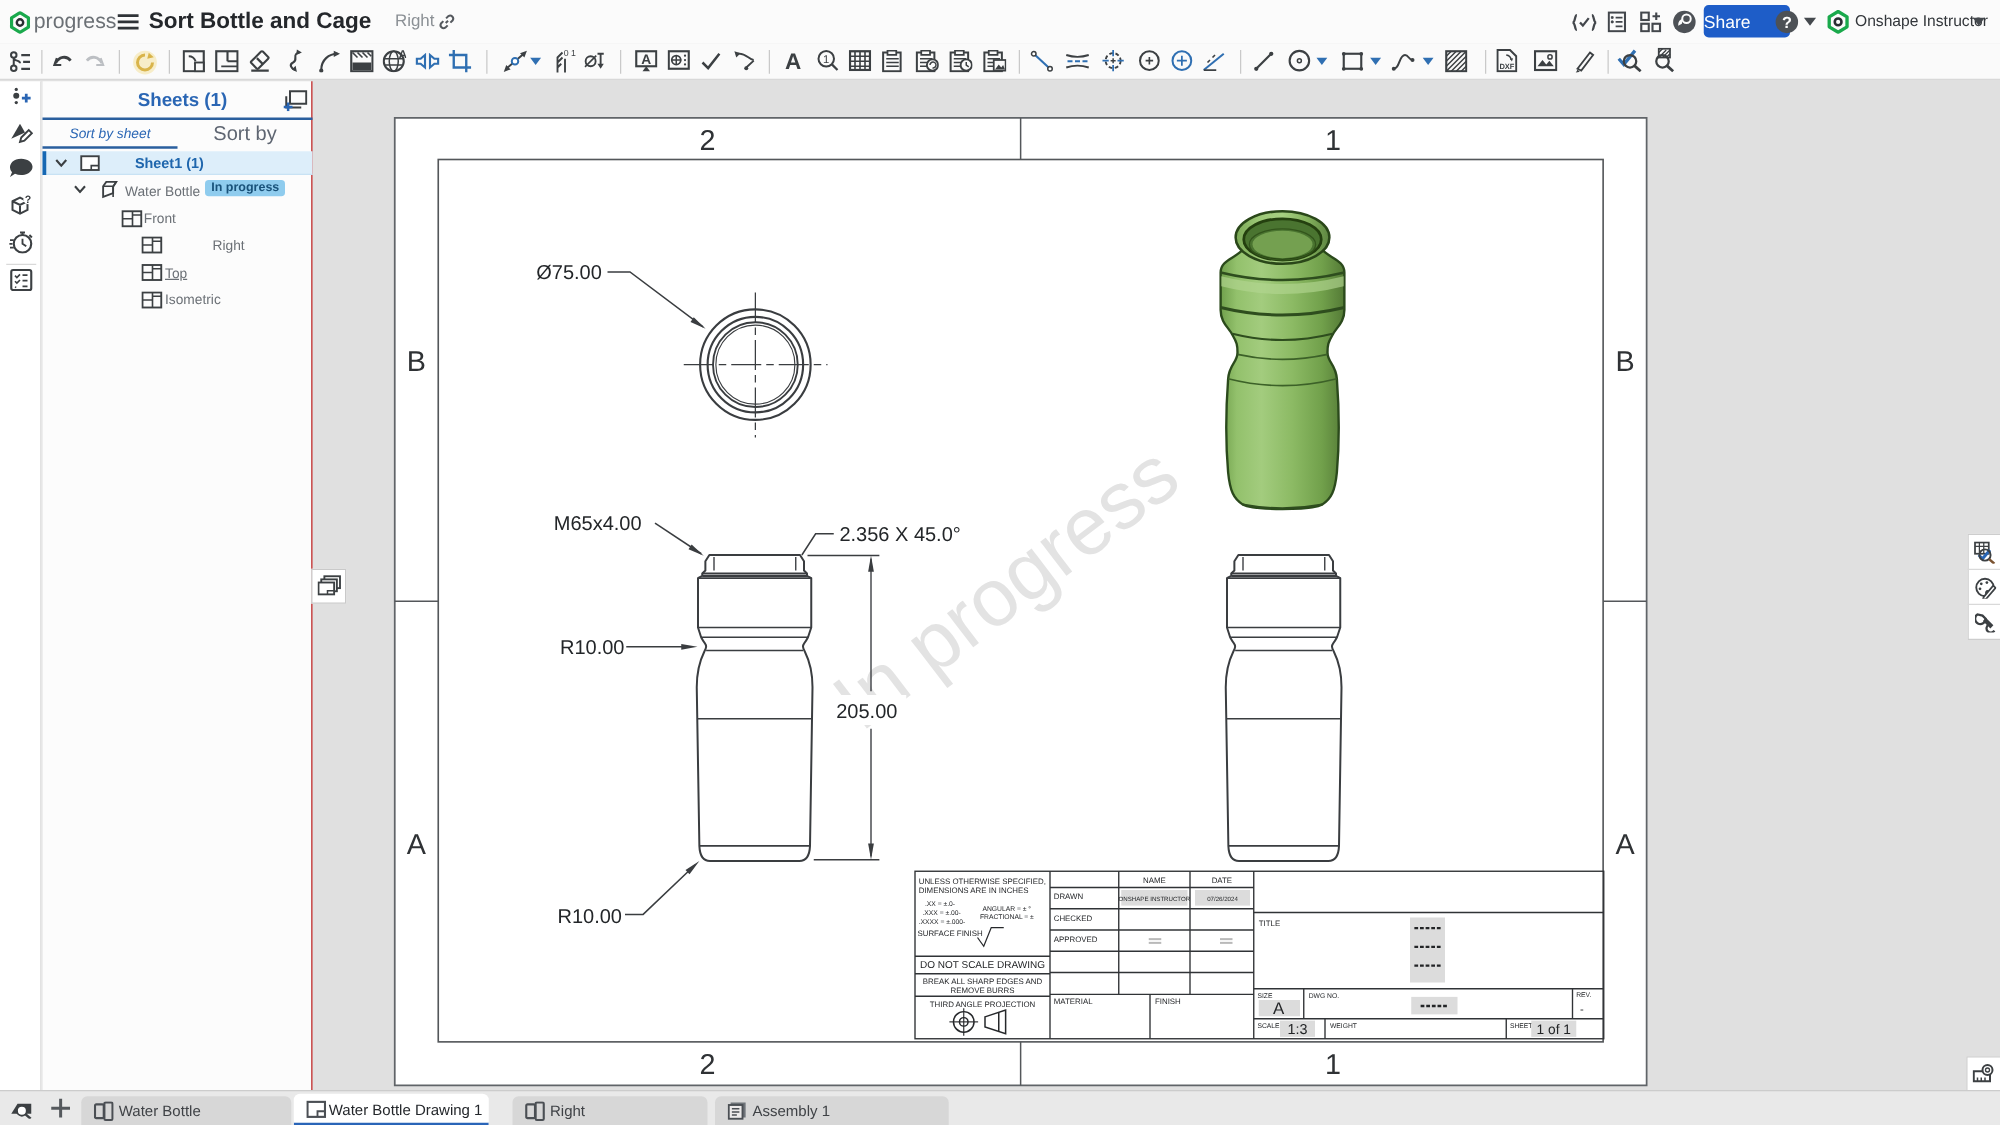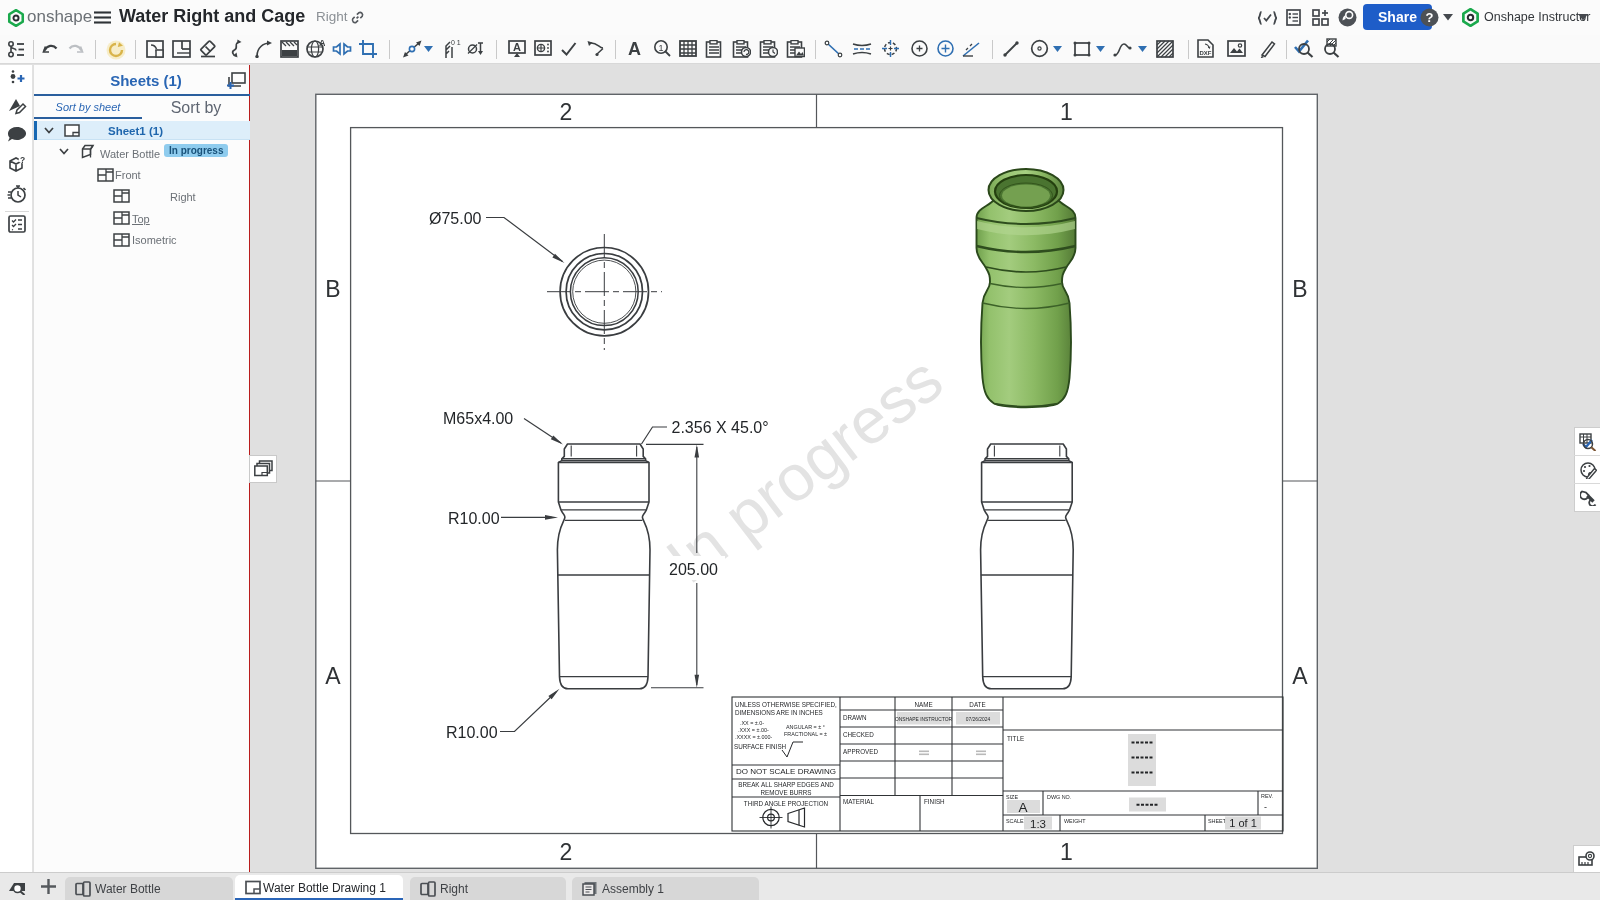--- a/index.html
+++ b/index.html
@@ -16,29 +16,29 @@
 .tlab { position:absolute; top:5px; white-space:nowrap; }
 svg { display:block; }
 </style>
 </head>
 <body>
 <div id="topbar">
   <svg class="abs" style="left:7px;top:9px" width="18" height="18" viewBox="0 0 24 24">
     <path d="M12 1.5 L21 7 L21 17 L12 22.5 L3 17 L3 7 Z" fill="none" stroke="#1aa94c" stroke-width="3.4" stroke-linejoin="round"></path>
     <circle cx="12" cy="12" r="3.4" fill="none" stroke="#2a2e33" stroke-width="2.6"></circle>
   </svg>
-  <div class="abs" style="left:27px;top:7px;font-size:17px;color:#6b7075;">onshape</div>
+  <div class="abs" style="left:27px;top:7px;font-size:17px;color:#6b7075;">progress</div>
   <svg class="abs" style="left:94px;top:11px" width="17" height="13" viewBox="0 0 17 13">
       <g stroke="#2f3337" stroke-width="2.1">
         <line x1="0" y1="1.5" x2="17" y2="1.5"></line>
         <line x1="0" y1="6.5" x2="17" y2="6.5"></line>
         <line x1="0" y1="11.5" x2="17" y2="11.5"></line>
       </g>
     </svg>
-  <div class="abs" style="left:119px;top:6px;font-size:18px;font-weight:bold;color:#24272b;white-space:nowrap;">Water Right and Cage</div>
+  <div class="abs" style="left:119px;top:6px;font-size:18px;font-weight:bold;color:#24272b;white-space:nowrap;">Sort Bottle and Cage</div>
   <div class="abs" style="left:316px;top:9px;font-size:13.5px;color:#8b9095;">Right</div>
   <svg class="abs" style="left:350px;top:10px" width="15" height="15" viewBox="0 0 24 24">
       <g fill="none" stroke="#55595e" stroke-width="2.6">
         <path d="M13.5 10.5 L10.5 13.5"></path>
         <path d="M11 7.5 L14 4.5 a4 4 0 0 1 5.5 5.5 L16.5 13"></path>
         <path d="M13 16.5 L10 19.5 a4 4 0 0 1 -5.5 -5.5 L7.5 11"></path>
       </g>
     </svg>
   <svg class="abs" style="left:1257px;top:11px" width="21" height="14" viewBox="0 0 21 14">
       <g fill="none" stroke="#43474c" stroke-width="1.8">
@@ -66,21 +66,21 @@
         <rect x="10" y="10" width="6" height="6"></rect>
         <line x1="13" y1="1" x2="13" y2="7"></line>
         <line x1="10" y1="4" x2="16" y2="4"></line>
       </g>
     </svg>
   <svg class="abs" style="left:1338px;top:8px" width="19" height="19" viewBox="0 0 19 19">
       <circle cx="9.5" cy="9.5" r="9" fill="#4d5156"></circle>
       <circle cx="11.2" cy="7" r="3.4" fill="none" stroke="#fbfbfb" stroke-width="1.6"></circle>
       <path d="M8 7 q-3.5 1 -3.5 5.5 l3 -1.5" fill="#fbfbfb"></path>
     </svg>
-  <div class="abs" style="left:1363px;top:4px;width:69px;height:26px;background:#1e5dc8;border-radius:4px;color:#ffffff;font-size:14px;font-weight:bold;text-align:center;line-height:26px;">Share</div>
+  <div class="abs" style="left:1363px;top:4px;width:69px;height:26px;background:#1e5dc8;border-radius:4px;color:#ffffff;font-size:14px;font-weight:normal;line-height:26px;">Share</div>
   <svg class="abs" style="left:1420px;top:8px" width="19" height="19" viewBox="0 0 19 19">
       <circle cx="9.5" cy="9.5" r="9" fill="#4d5156"></circle>
       <text x="9.5" y="14" font-size="13" font-weight="bold" fill="#ffffff" text-anchor="middle" font-family="Liberation Sans">?</text>
     </svg>
   <svg class="abs" style="left:1443px;top:14px" width="10" height="7" viewBox="0 0 10 7">
       <path d="M0 0 L10 0 L5 6.5 Z" fill="#45494e"></path>
     </svg>
   <svg class="abs" style="left:1461px;top:8px" width="19" height="19" viewBox="0 0 24 24">
     <path d="M12 1.5 L21 7 L21 17 L12 22.5 L3 17 L3 7 Z" fill="none" stroke="#1aa94c" stroke-width="3.4" stroke-linejoin="round"></path>
     <circle cx="12" cy="12" r="3.4" fill="none" stroke="#2a2e33" stroke-width="2.6"></circle>
@@ -672,21 +672,21 @@
 <svg class="abs" style="left:40px;top:5px" width="17" height="17" viewBox="0 0 17 17">
       <path d="M8.5 1 v15 M1 8.5 h15" stroke="#55595d" stroke-width="2.4"></path>
     </svg>
 <div class="tab" style="left:65px;width:168px;">
       <svg class="abs" style="left:10px;top:4px" width="16" height="16" viewBox="0 0 16 16">
         <rect x="1" y="2.5" width="7" height="11" rx="1" fill="none" stroke="#4b4f54" stroke-width="1.7"></rect>
         <rect x="8.5" y="1" width="6.5" height="14" rx="1" fill="none" stroke="#4b4f54" stroke-width="1.7"></rect>
       </svg>
       <span class="tlab" style="left:30px">Water Bottle</span>
     </div>
-<div class="tab active" style="left:235px;width:168px;text-align:center;">
+<div class="tab active" style="left:235px;width:156px;text-align:center;">
       <svg class="abs" style="left:10px;top:5px" width="16" height="15" viewBox="0 0 16 15">
         <rect x="1" y="1.5" width="14" height="12" fill="none" stroke="#4b4f54" stroke-width="1.7"></rect>
         <path d="M9 13 v-4 h6" fill="none" stroke="#4b4f54" stroke-width="1.5"></path>
       </svg>
       <span class="tlab" style="left:28px;top:6px">Water Bottle Drawing 1</span>
     </div>
 <div class="tab" style="left:410px;width:156px;">
       <svg class="abs" style="left:10px;top:4px" width="16" height="16" viewBox="0 0 16 16">
         <rect x="1" y="2.5" width="7" height="11" rx="1" fill="none" stroke="#4b4f54" stroke-width="1.7"></rect>
         <rect x="8.5" y="1" width="6.5" height="14" rx="1" fill="none" stroke="#4b4f54" stroke-width="1.7"></rect>

